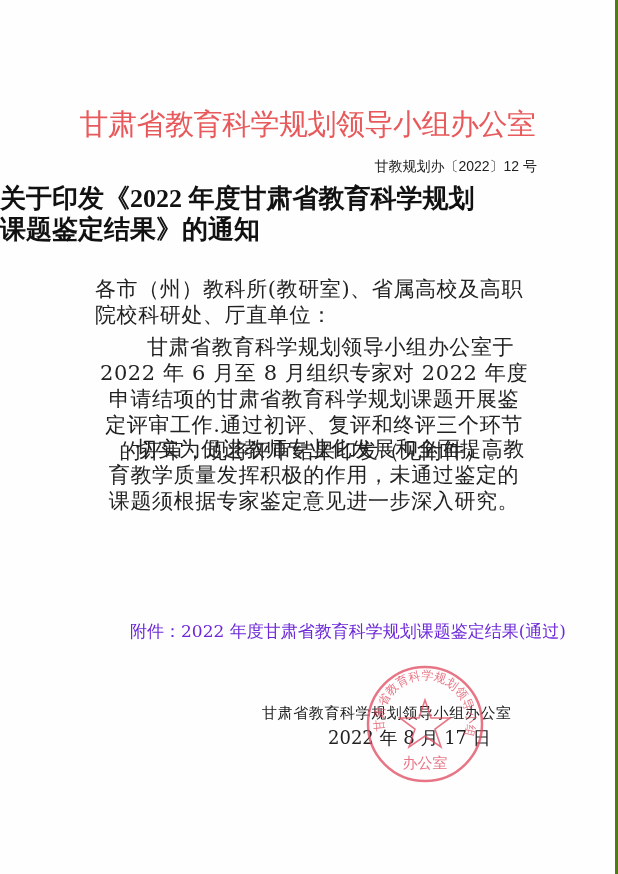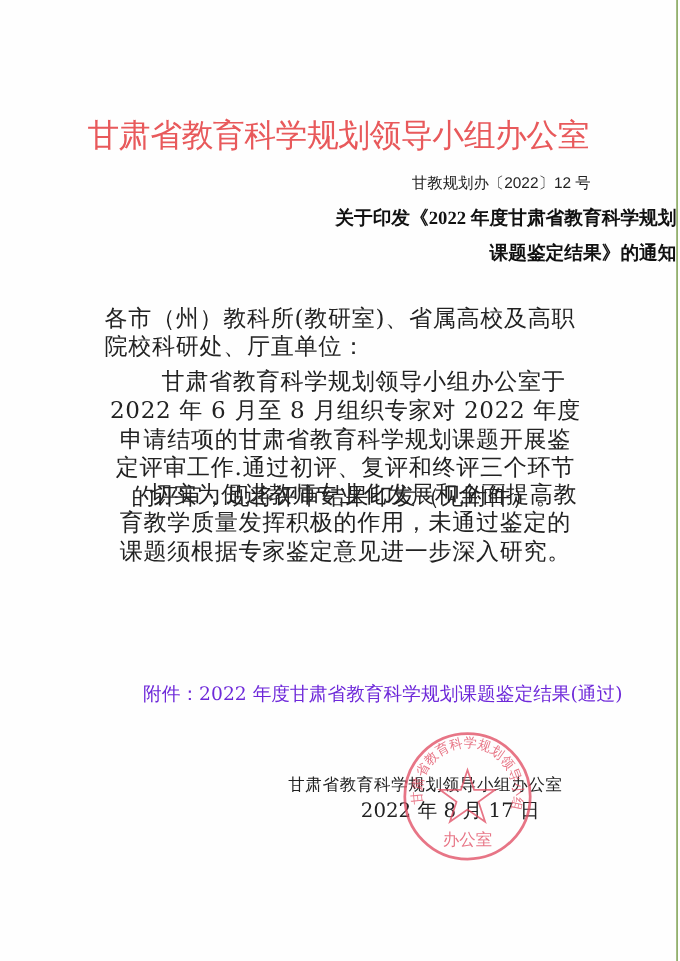--- a/index.html
+++ b/index.html
@@ -14,21 +14,21 @@
       overflow: hidden;
       font-family: "DejaVu Serif", "Liberation Serif", serif;
       color: #111;
     }
     .page {
       position: absolute;
       left: 0; top: 0;
       width: 615px;
       height: 874px;
       background: #fefefe;
-      border-right: 1px solid #4d7c0f;
+      border-right: 4px solid #4d7c0f;
     }
     .letterhead {
       position: absolute;
       left: 0; width: 615px;
       top: 104px;
       text-align: center;
       font-family: "Liberation Serif", "DejaVu Serif", serif;
       font-size: 29px;
       line-height: 40px;
       color: #e8595b;
@@ -41,24 +41,24 @@
       font-family: "Liberation Sans", "DejaVu Sans", sans-serif;
       font-size: 14px;
       line-height: 20px;
       color: #222;
       margin-left: 10px;
     }
     .doc-title {
       position: absolute;
       left: 0; width: 615px;
       top: 183px;
-      text-align: right;
+      text-align: left;
       font-family: "Liberation Serif", "DejaVu Serif", serif;
       font-weight: bold;
-      font-size: 17px;
+      font-size: 26px;
       line-height: 31px;
       color: #111;
     }
     .doc-title .line { display: block; }
     .body-text {
       position: absolute;
       left: 95px;
       width: 430px;
       font-family: "DejaVu Serif", "Liberation Serif", serif;
       font-size: 21px;

